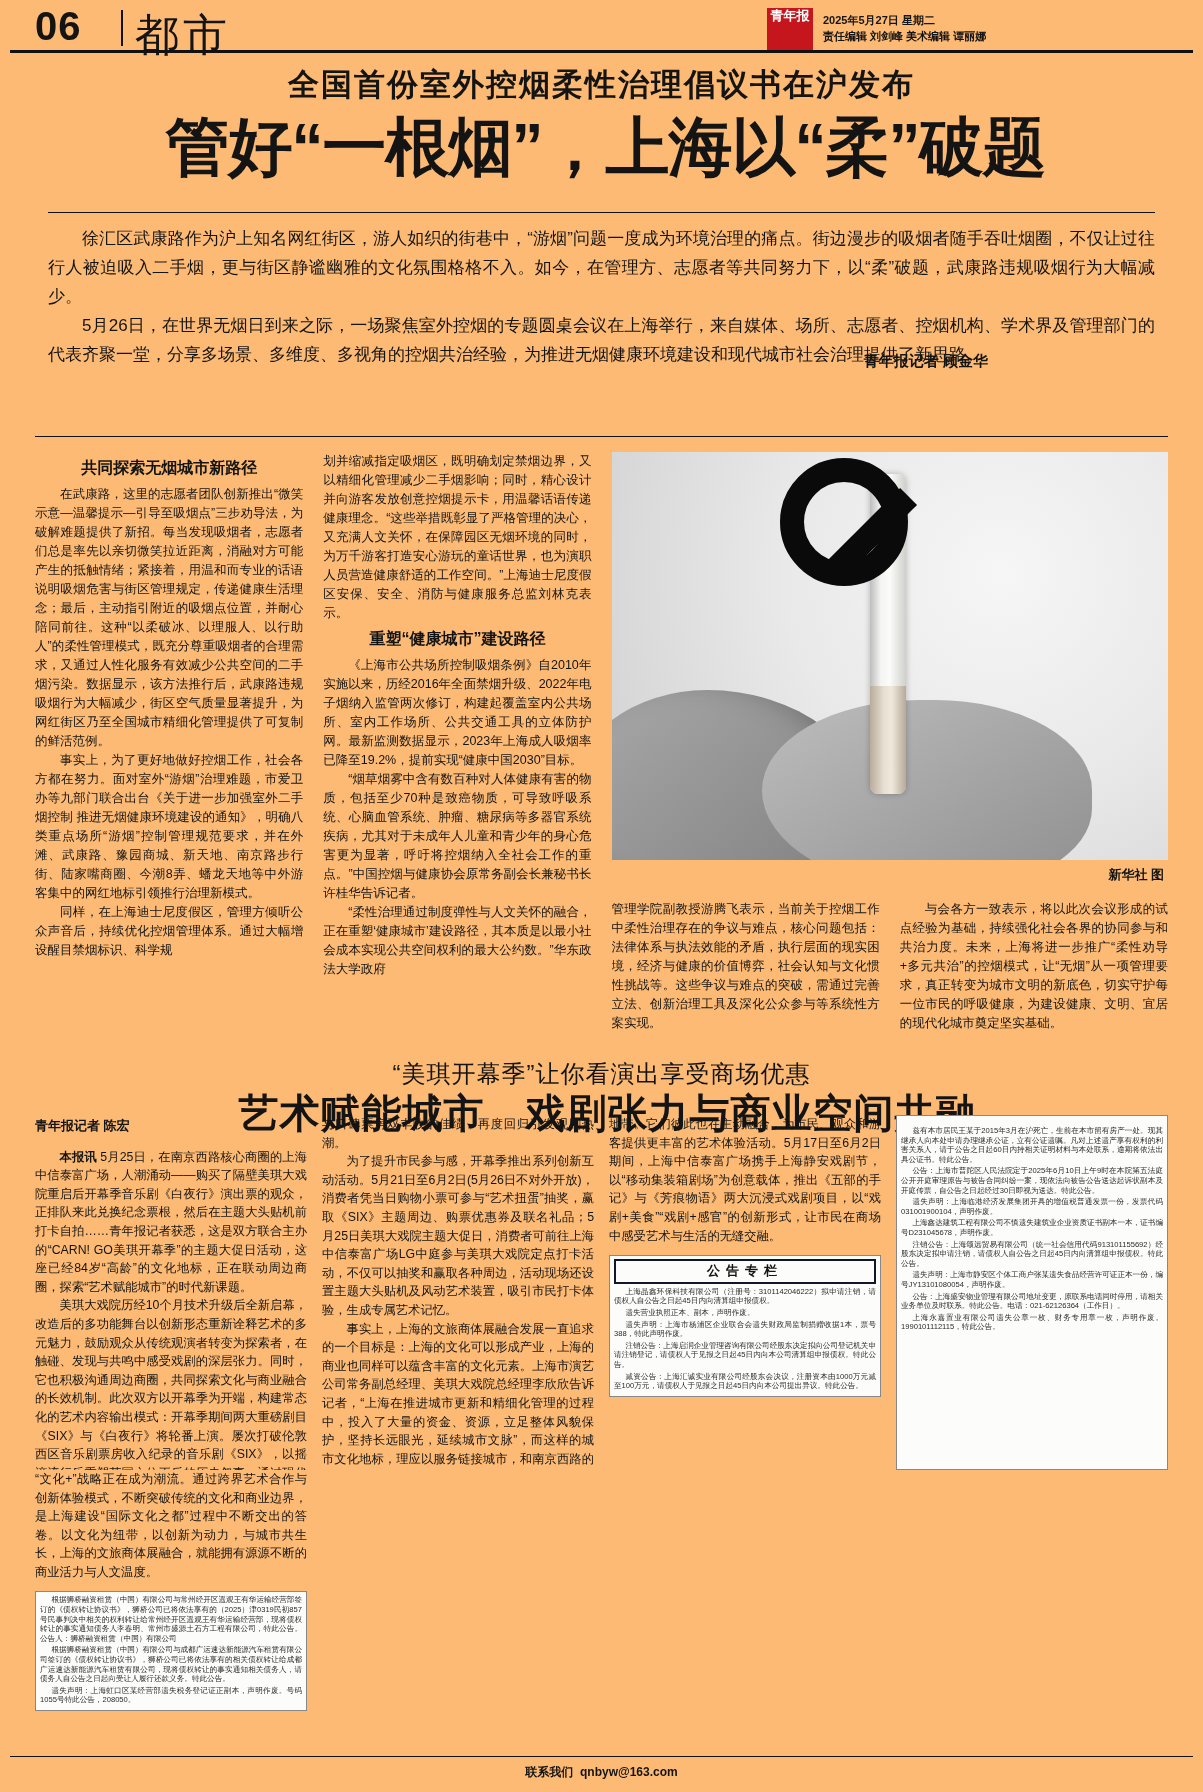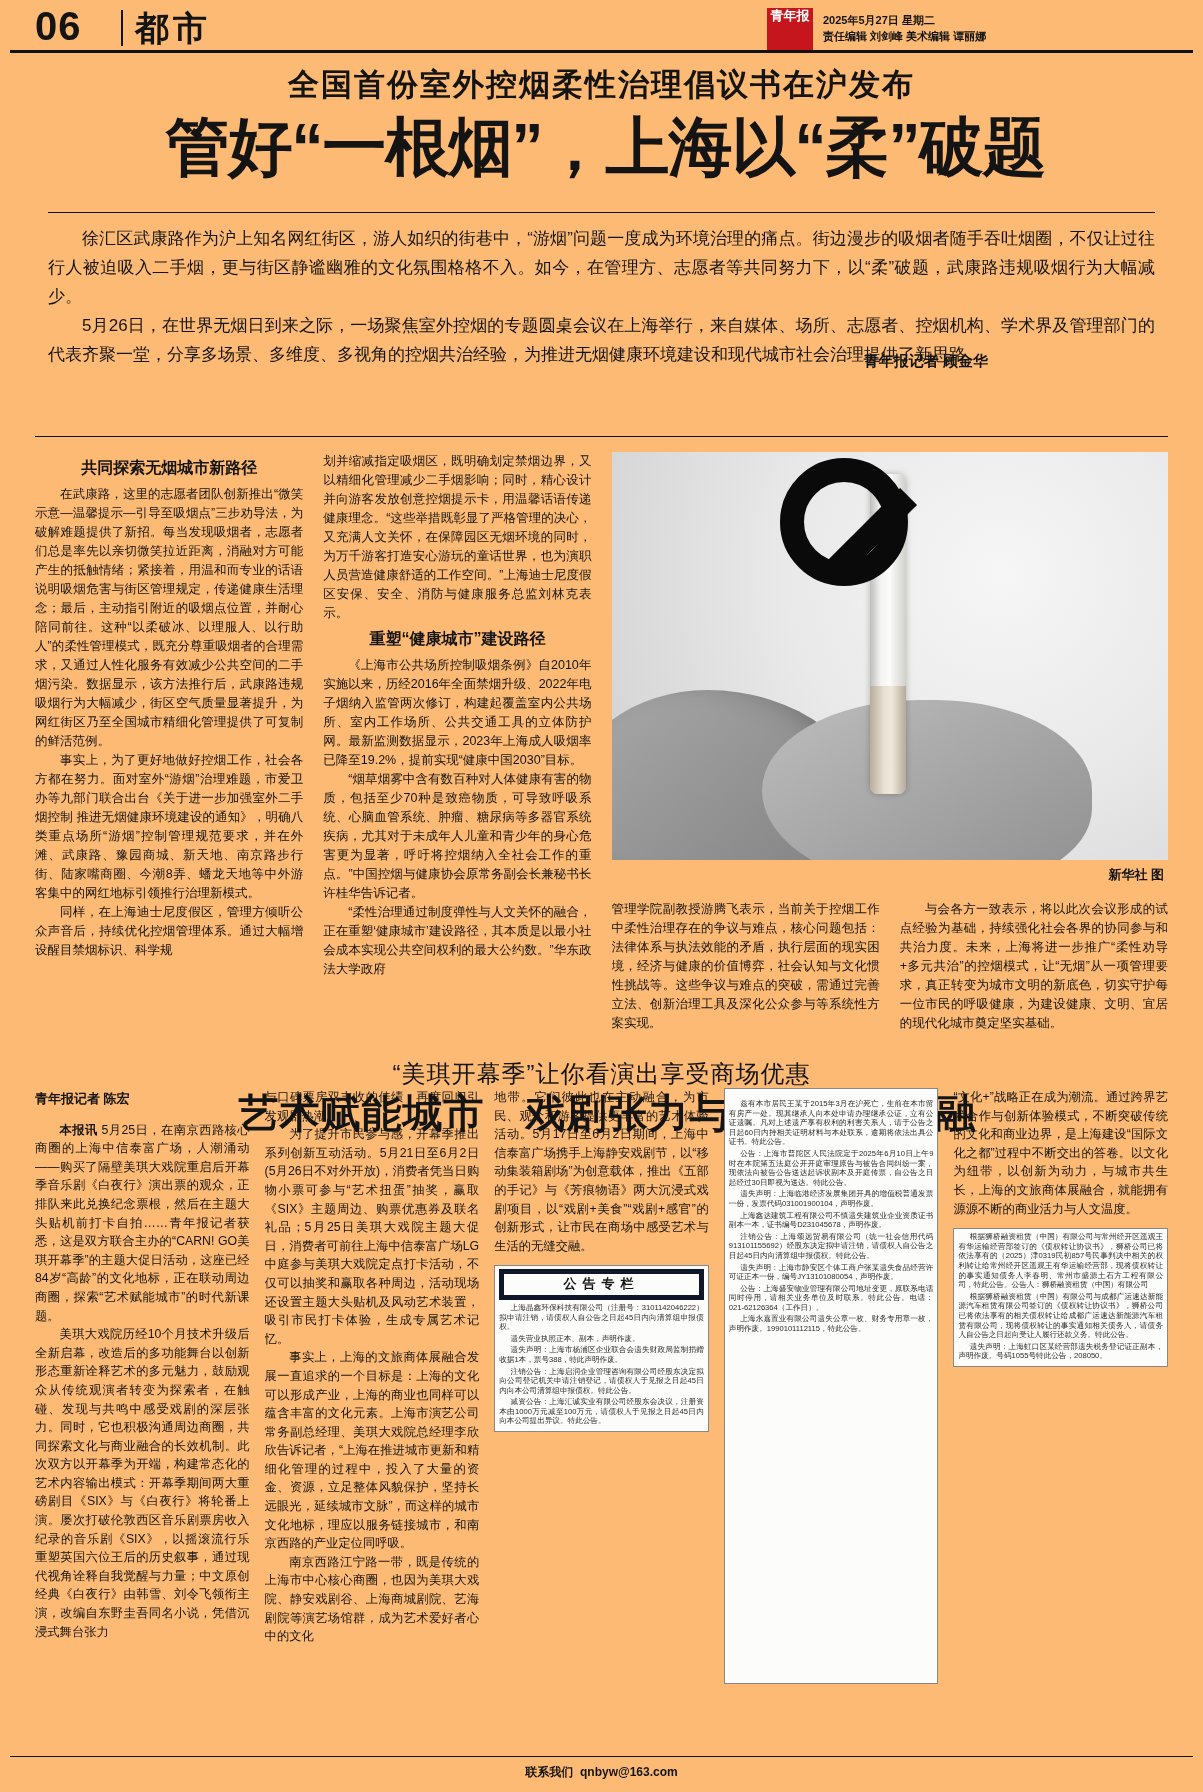--- a/index.html
+++ b/index.html
@@ -3,21 +3,21 @@
 <meta charset="utf-8">
 <style>
   html,body{margin:0;padding:0;background:#e8e8e8;}
   #paper{position:relative;width:1203px;height:1792px;background:#fdba74;margin:0 auto;
          font-family:"Liberation Sans","DejaVu Sans",sans-serif;color:#141414;overflow:hidden;}
   .rule{position:absolute;background:#111;}
   
   #hdr{position:absolute;left:35px;top:8px;right:35px;height:40px;}
   #pageno{position:absolute;left:0;top:-4px;font-size:40px;font-weight:bold;letter-spacing:1px;}
   #hdr-sep{position:absolute;left:86px;top:2px;width:2px;height:36px;background:#111;}
-  #section{position:absolute;left:100px;top:-2px;font-size:34px;font-weight:bold;letter-spacing:4px;text-align:right;}
+  #section{position:absolute;left:100px;top:-2px;font-size:44px;font-weight:normal;letter-spacing:4px;text-align:right;}
   #masthead{position:absolute;right:355px;top:0px;width:46px;height:42px;background:#c4161c;
             color:#fff;text-align:center;font-weight:bold;font-size:13px;line-height:14px;padding-top:1px;box-sizing:border-box;}
   #hdr-meta{position:absolute;right:35px;top:4px;width:310px;font-size:11px;line-height:16px;font-weight:bold;text-align:left;}
   
   .kicker1{position:absolute;left:0;right:0;top:64px;text-align:center;font-size:31px;font-weight:bold;letter-spacing:2px;}
   .headline1{position:absolute;left:8px;right:0;top:104px;text-align:center;font-size:64px;font-weight:900;letter-spacing:-1px;}
   .lead{position:absolute;left:48px;right:48px;top:224px;font-size:17px;line-height:29px;text-align:justify;}
   .lead p{margin:0;text-indent:2em;}
   .byline1{position:absolute;right:215px;top:352px;font-size:15px;font-weight:bold;}
   
@@ -38,29 +38,29 @@
   #ban{position:absolute;left:168px;top:6px;width:128px;height:128px;border:24px solid #0a0a0a;border-radius:50%;box-sizing:border-box;}
   #ban-bar{position:absolute;left:53px;top:-2px;width:24px;height:112px;background:#0a0a0a;transform:rotate(45deg);transform-origin:center;}
   .thumb{position:absolute;left:-40px;bottom:-60px;width:300px;height:230px;border-radius:45% 55% 40% 50%;
          background:linear-gradient(140deg,#a9a9a9,#7d7d7d);box-shadow:inset -18px -10px 30px rgba(0,0,0,.25);}
   .finger{position:absolute;left:150px;bottom:-30px;width:330px;height:190px;border-radius:50% 50% 45% 55%;
           background:linear-gradient(150deg,#bdbdbd,#8f8f8f);}
   .caption{margin-top:6px;text-align:right;font-size:13px;font-weight:bold;padding-right:4px;}
   
   .kicker2{position:absolute;left:0;right:0;top:1058px;text-align:center;font-size:24px;font-weight:normal;letter-spacing:1px;}
   .headline2{position:absolute;left:0;right:0;top:1086px;text-align:center;font-size:40px;font-weight:900;letter-spacing:1px;padding-left:12px;}
-  #a2body{position:absolute;left:35px;right:35px;top:1088px;height:596px;
-          display:grid;grid-template-columns:repeat(5,1fr);column-gap:15px;}
+  #a2body{position:absolute;left:35px;right:35px;top:1115px;height:596px;
+          display:grid;grid-template-columns:repeat(4,1fr);column-gap:15px;}
   .colB{font-size:12.3px;line-height:18.6px;text-align:justify;overflow:hidden;}
   .colB p{margin:0;text-indent:2em;}
   .byline2{font-weight:bold;font-size:13px;margin:2px 0 12px;text-indent:0 !important;}
   .ledelabel{font-weight:bold;}
   
   .ads-box{border:1px solid #888;padding:3px 4px;margin-top:10px;background:#fcfcfa;}
-  .ads-title{font-size:13px;font-weight:bold;text-align:center;letter-spacing:6px;border:5px solid #0f172a;margin-bottom:3px;padding:1px 0;}
+  .ads-title{font-size:13px;font-weight:bold;text-align:center;letter-spacing:6px;border:2px solid #0f172a;margin-bottom:3px;padding:1px 0;}
   .ads-text{font-size:7.6px;line-height:9.6px;text-align:justify;color:#2a2a2a;}
   .ads-text p{margin:0 0 2px;text-indent:1.5em;}
   .ads-full{border:1px solid #888;padding:10px 4px;height:100%;box-sizing:border-box;background:#fcfcfa;}
   
   #footer{position:absolute;left:0;right:0;top:1764px;text-align:center;font-size:12px;font-weight:bold;}
 </style>
 </head>
 <body>
 
 <div id="paper">

